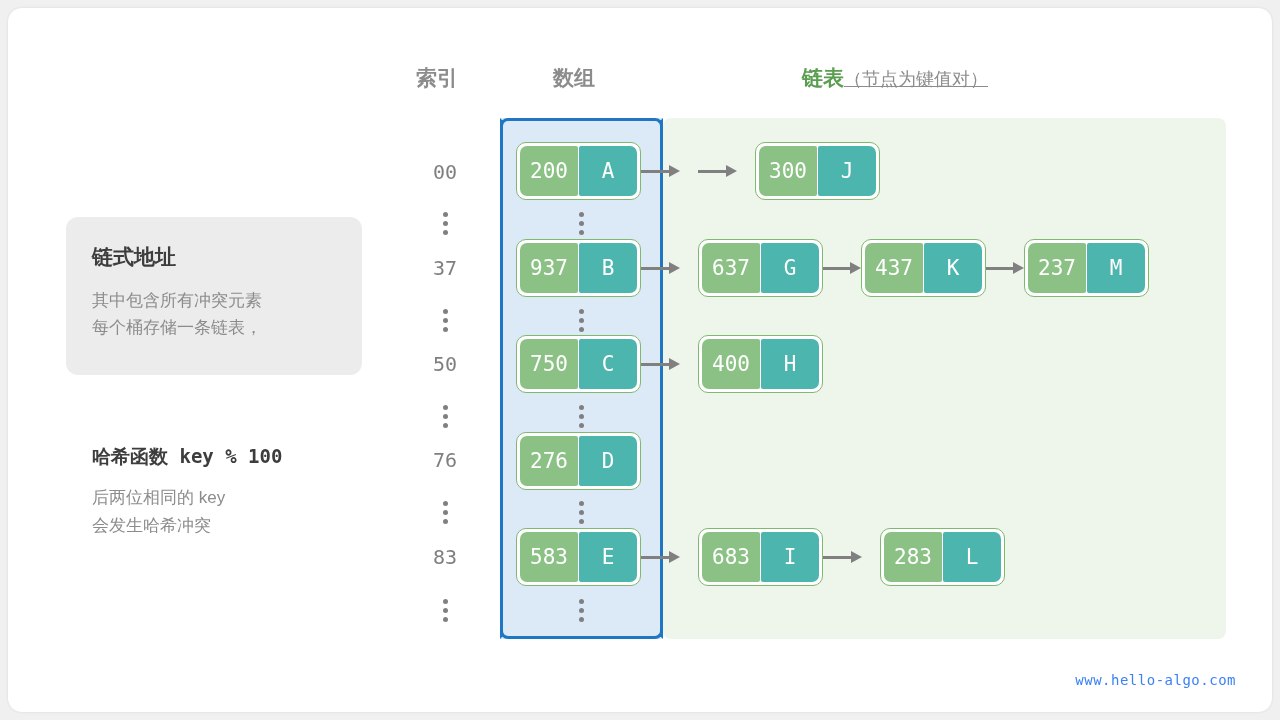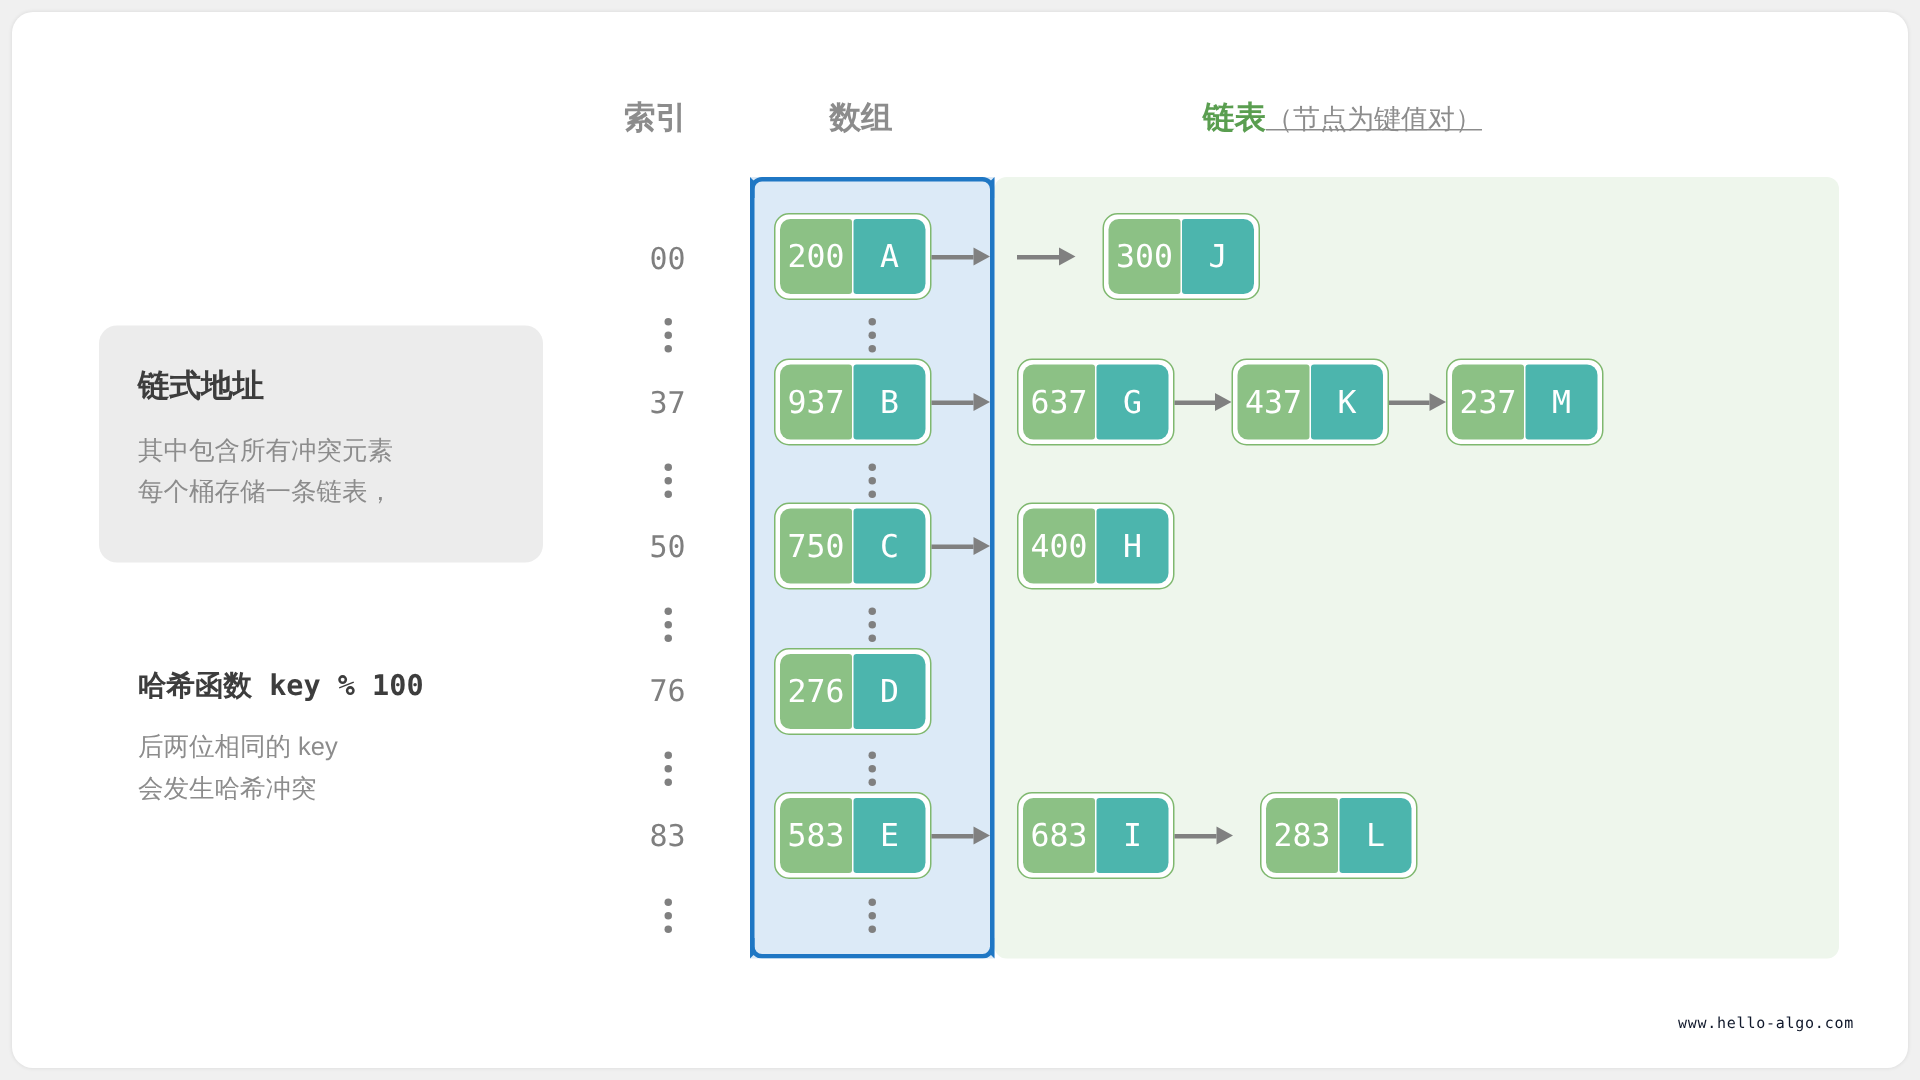--- a/index.html
+++ b/index.html
@@ -132,21 +132,21 @@
     border-radius: 10px;
     background: #ffffff;
     padding: 3px;
     box-sizing: border-box;
     flex: 0 0 auto;
   }
   .node .half {
     display: flex;
     align-items: center;
     justify-content: center;
-    width: 48px;
+    width: 58px;
     font-family: "DejaVu Sans Mono", monospace;
     font-size: 21px;
     color: #ffffff;
   }
   .node .key {
     background: #8cc185;
     border-radius: 7px 2px 2px 7px;
     margin-right: 1px;
   }
   .node .val {
@@ -221,22 +221,22 @@
     color: #8c8c8c;
     line-height: 28px;
   }
 
   
   .watermark {
     position: absolute;
     right: 36px;
     bottom: 24px;
     font-family: "DejaVu Sans Mono", monospace;
-    font-size: 10px;
-    color: #0f172a;
+    font-size: 14px;
+    color: #3b82f6;
     letter-spacing: 0.5px;
   }
 </style>
 </head>
 <body>
 
 <div class="card">
 
   <div class="hdr hdr-index">索引</div>
   <div class="hdr hdr-array">数组</div>

